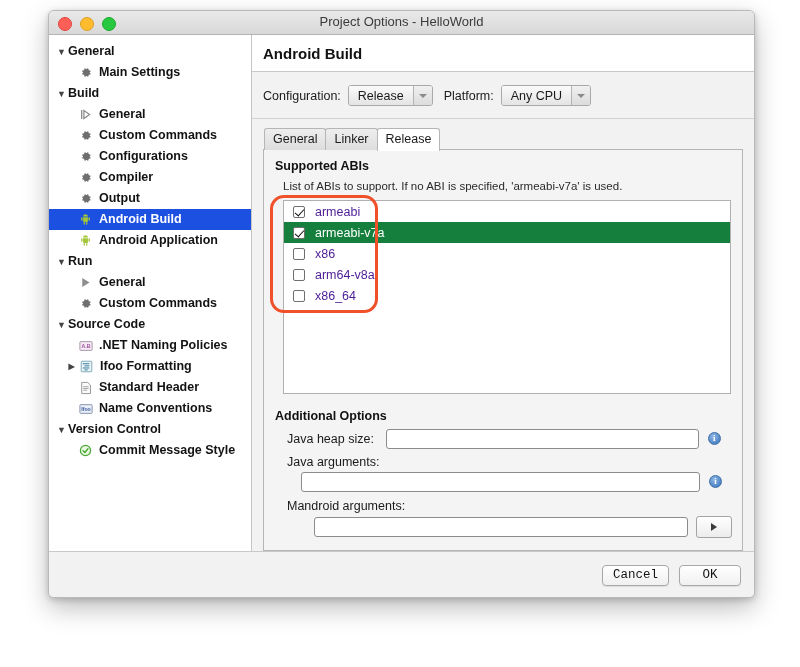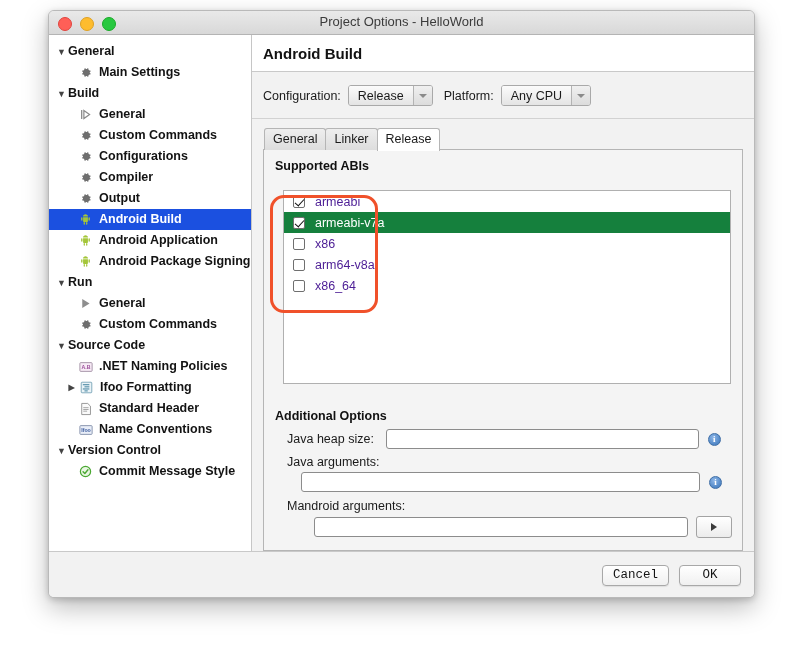--- a/index.html
+++ b/index.html
@@ -445,33 +445,20 @@
                   <path fill="#a4c639" d="M8 1.6c-1.7 0-3 1.2-3.1 2.8h6.2C11 2.8 9.7 1.6 8 1.6z"></path>
                   <rect x="2.6" y="5.2" width="1.7" height="4.4" rx=".85" fill="#a4c639"></rect>
                   <rect x="11.7" y="5.2" width="1.7" height="4.4" rx=".85" fill="#a4c639"></rect>
                   <rect x="5.7" y="11.1" width="1.6" height="3.3" rx=".8" fill="#a4c639"></rect>
                   <rect x="8.7" y="11.1" width="1.6" height="3.3" rx=".8" fill="#a4c639"></rect>
                 </svg>
             </span>
             <span class="lbl">Android Application</span>
           </div>
 
-          <div class="node child">
-            <span class="ico">
-              <svg width="13" height="13" viewBox="0 0 16 16">
-                  <path fill="#a4c639" d="M5 5.2h6v5.1a.9.9 0 01-.9.9H5.9a.9.9 0 01-.9-.9z"></path>
-                  <path fill="#a4c639" d="M8 1.6c-1.7 0-3 1.2-3.1 2.8h6.2C11 2.8 9.7 1.6 8 1.6z"></path>
-                  <rect x="2.6" y="5.2" width="1.7" height="4.4" rx=".85" fill="#a4c639"></rect>
-                  <rect x="11.7" y="5.2" width="1.7" height="4.4" rx=".85" fill="#a4c639"></rect>
-                  <rect x="5.7" y="11.1" width="1.6" height="3.3" rx=".8" fill="#a4c639"></rect>
-                  <rect x="8.7" y="11.1" width="1.6" height="3.3" rx=".8" fill="#a4c639"></rect>
-                </svg>
-            </span>
-            <span class="lbl">Android Package Signing</span>
-          </div>
 
           <div class="node group">
             <span class="disc">▼</span>
             <span class="lbl">Run</span>
           </div>
 
           <div class="node child">
             <span class="ico">
               <svg width="13" height="13" viewBox="0 0 16 16">
                   <path d="M4 2.5 L13 8 L4 13.5 Z" fill="#8e8e8e"></path>
@@ -584,20 +571,21 @@
           <div class="tabs-wrap">
             <div class="tabstrip">
               <div class="tab">General</div>
               <div class="tab">Linker</div>
               <div class="tab active">Release</div>
             </div>
 
             <div class="tabpanel">
 
               <div class="section-title">Supported ABIs</div>
+              <div class="section-sub">List of ABIs to support. If no ABI is specified, 'armeabi-v7a' is used.</div>
 
               <div class="listbox">
                 <div class="lrow">
                   <span class="cb on"></span>
                   <span>armeabi</span>
                 </div>
                 <div class="lrow sel">
                   <span class="cb on"></span>
                   <span>armeabi-v7a</span>
                 </div>

